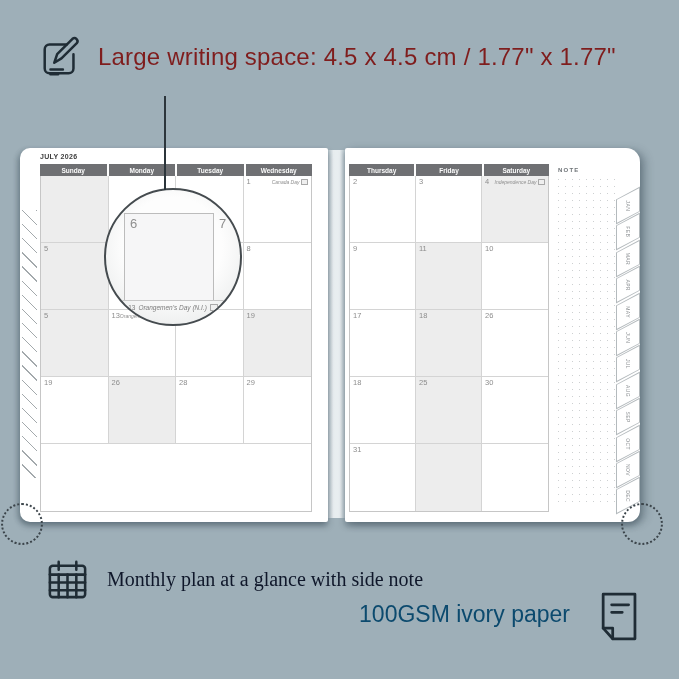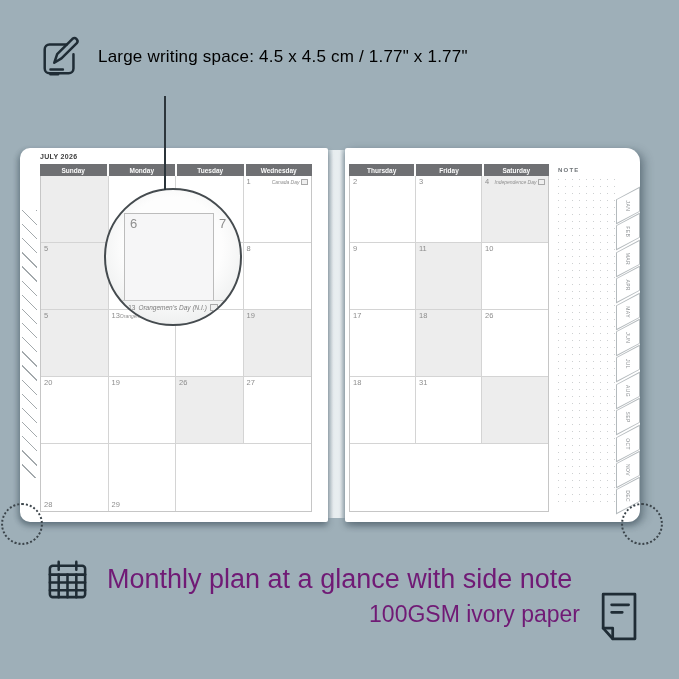--- a/index.html
+++ b/index.html
@@ -6,25 +6,25 @@
   body{
     width:679px;height:679px;position:relative;overflow:hidden;
     background:#9EAFB8;
     font-family:"Liberation Sans",sans-serif;
     color:#22303A;
   }
   
   .callout{position:absolute;z-index:10;display:flex;align-items:center;}
   .callout svg{display:block;}
   #top-note{left:38px;top:32px;}
-  #top-note .txt{margin-left:14px;font-size:17px;letter-spacing:.2px;color:#000000;}
+  #top-note .txt{margin-left:14px;font-size:24px;letter-spacing:.2px;color:#7f1d1d;}
   #callout-line{position:absolute;left:164px;top:96px;width:2px;height:94px;background:#2C353B;z-index:6;}
   #bottom-note1{left:44px;top:556px;}
-  #bottom-note1 .txt{margin-left:16px;font-size:27px;color:#701a75;}
-  #bottom-note2{left:250px;top:601px;width:330px;display:block;text-align:right;font-size:23px;color:#701a75;}
+  #bottom-note1 .txt{margin-left:16px;font-size:20px;color:#0f172a;font-family:Liberation Serif, serif;}
+  #bottom-note2{left:240px;top:601px;width:330px;display:block;text-align:right;font-size:23px;color:#0c4a6e;}
   #paper-ic{position:absolute;left:594px;top:590px;z-index:10;}
 
   
   .page{position:absolute;top:148px;height:374px;background:#fff;z-index:1;}
   #page-left{left:20px;width:308px;border-radius:10px 2px 2px 10px;
     box-shadow:0 4px 6px rgba(40,58,70,.40), -3px 2px 5px rgba(40,58,70,.20);}
   #page-right{left:345px;width:295px;border-radius:2px 14px 12px 2px;
     box-shadow:0 4px 6px rgba(40,58,70,.40), 6px 2px 8px rgba(40,58,70,.28);}
   #spine-gap{position:absolute;left:326px;top:150px;width:21px;height:368px;z-index:0;
     background:linear-gradient(90deg,rgba(255,255,255,0),rgba(236,241,243,.95) 35%,rgba(236,241,243,.95) 65%,rgba(255,255,255,0));}
@@ -150,30 +150,24 @@
             <i class="flag"></i>
           </span>
         </div>
       <div class="cell">
           <span class="d">14</span>
         </div>
       <div class="cell shaded">
           <span class="d">19</span>
         </div>
       <div class="cell">
-          <span class="d">20</span>
-        </div>
-      <div class="cell">
           <span class="d">19</span>
         </div>
       <div class="cell shaded">
           <span class="d">26</span>
-        </div>
-      <div class="cell">
-          <span class="d">27</span>
         </div>
       <div class="cell">
           <span class="d">28</span>
         </div>
       <div class="cell">
           <span class="d">29</span>
         </div>
     </div>
   </div>
 </div>
@@ -212,20 +206,26 @@
           <span class="d">17</span>
         </div>
       <div class="cell shaded">
           <span class="d">18</span>
         </div>
       <div class="cell">
           <span class="d">26</span>
         </div>
       <div class="cell">
           <span class="d">18</span>
+        </div>
+      <div class="cell shaded">
+          <span class="d">25</span>
+        </div>
+      <div class="cell">
+          <span class="d">30</span>
         </div>
       <div class="cell">
           <span class="d">31</span>
         </div>
       <div class="cell shaded">
           <span class="d"></span>
         </div>
     </div>
   </div>
   <div id="note-label">NOTE</div>

